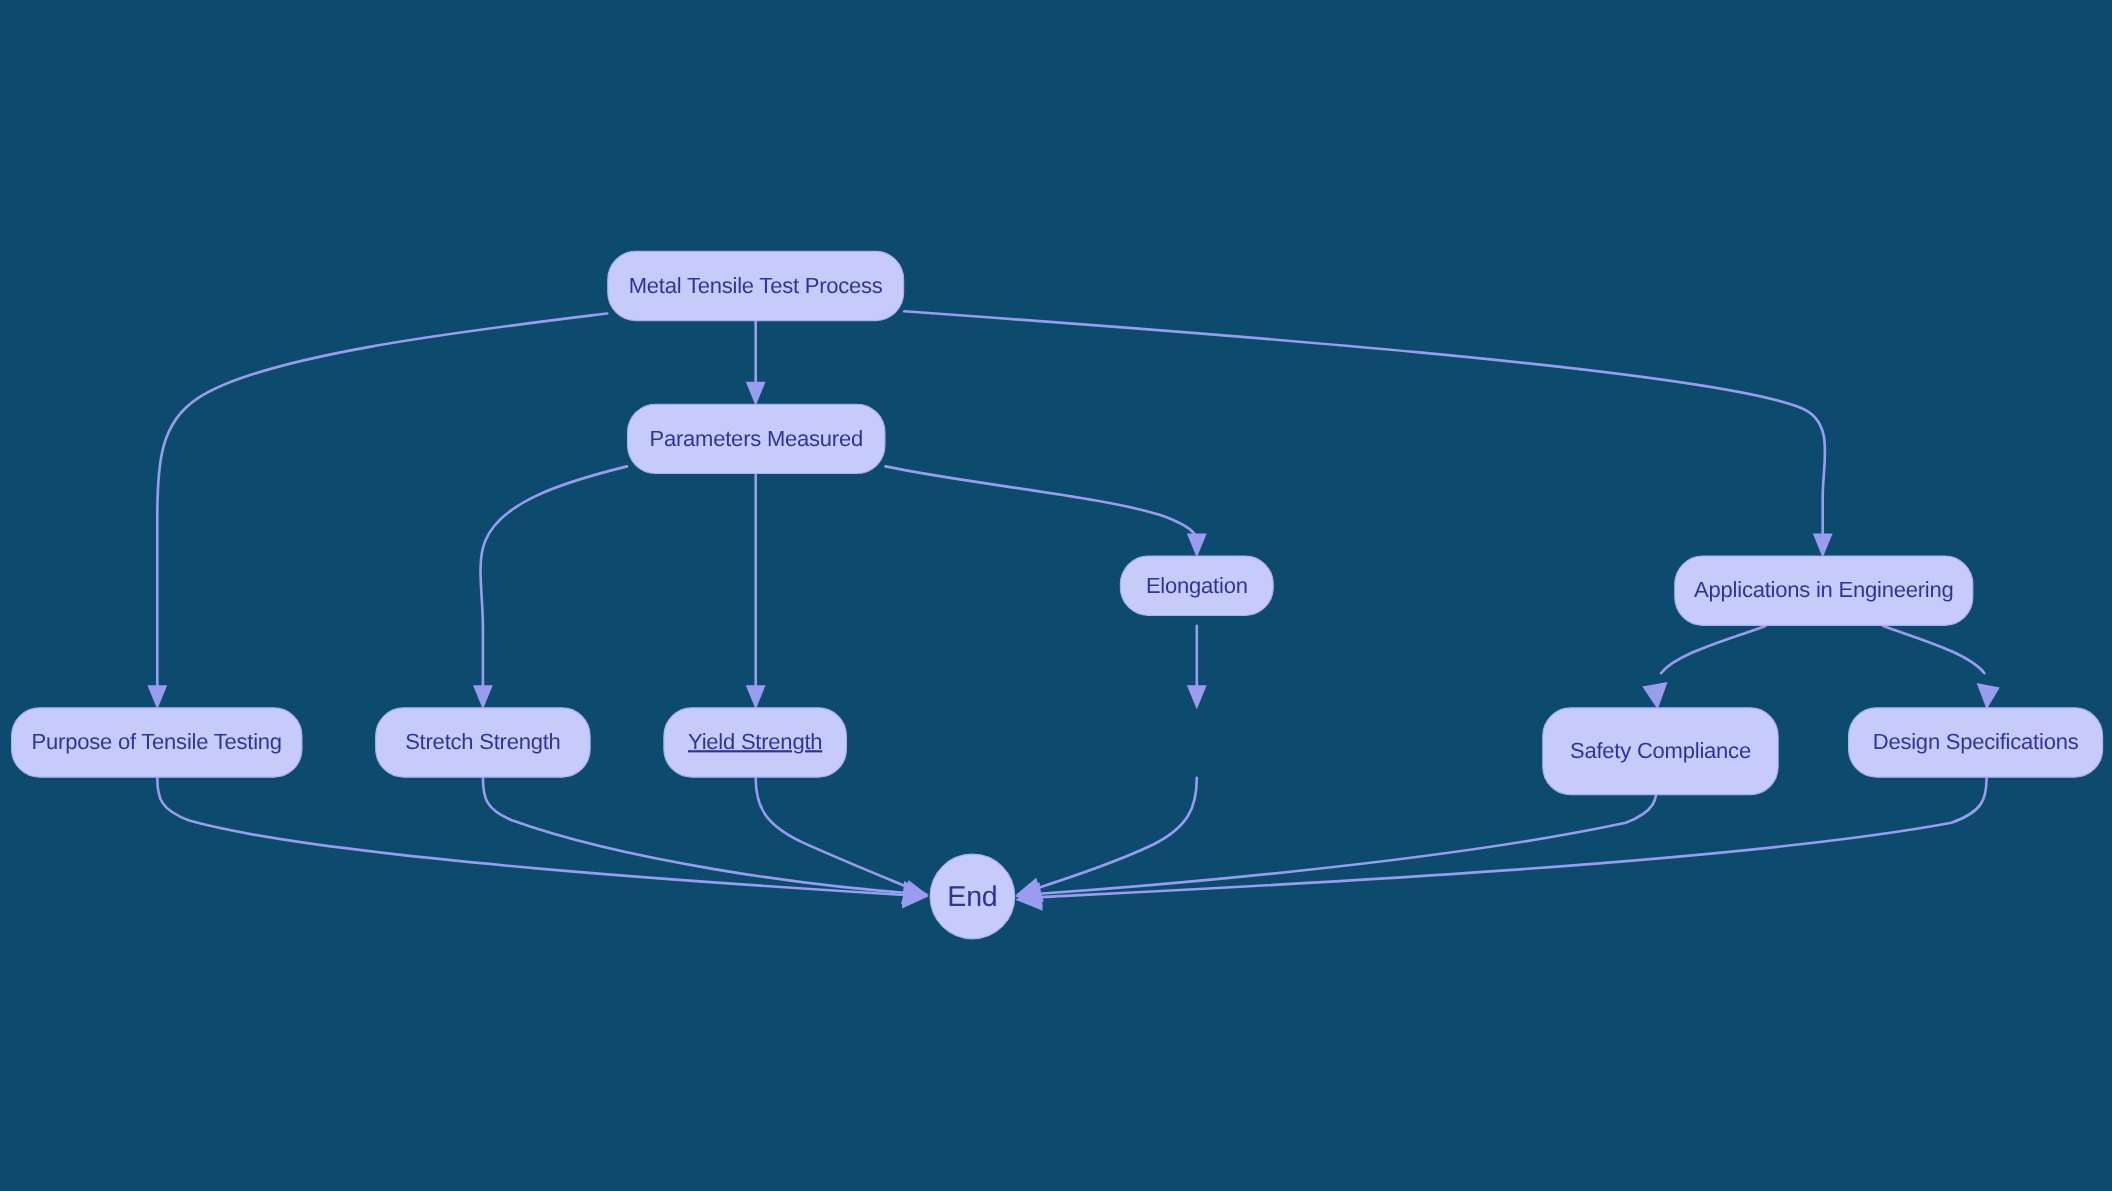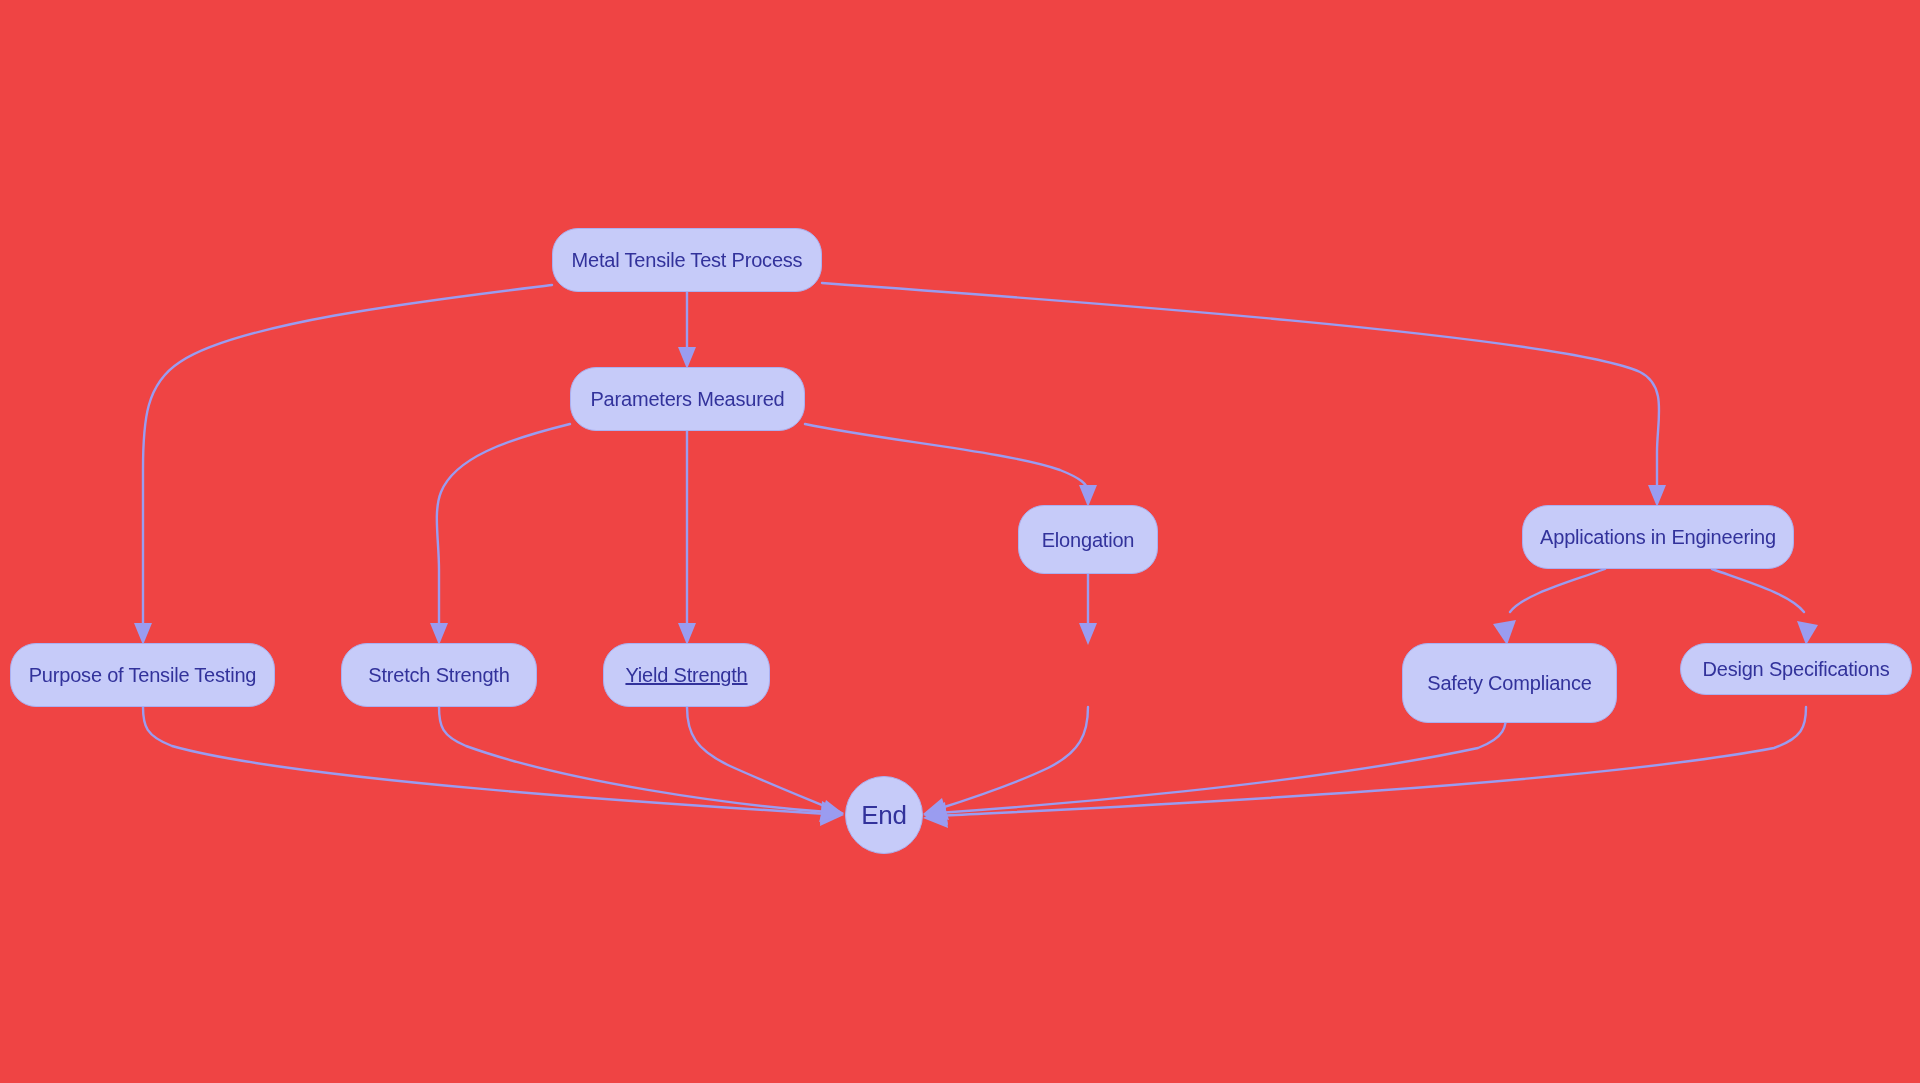--- a/index.html
+++ b/index.html
@@ -8,21 +8,21 @@
     background: #ffffff;
     width: 1920px;
     height: 1083px;
     overflow: hidden;
     font-family: "Liberation Sans", sans-serif;
   }
   #flowchart-root {
     position: relative;
     width: 1920px;
     height: 1083px;
-    background: #ef4444;
+    background: #0c4a6e;
   }
   #edge-layer {
     position: absolute;
     left: 0;
     top: 0;
     width: 1920px;
     height: 1083px;
   }
   .flow-edge {
     fill: none;
@@ -113,21 +113,21 @@
   </svg>
 
   <div class="flow-node rounded" style="left:552px; top:228px; width:270px; height:64px;">
     <span class="node-label">Metal Tensile Test Process</span>
   </div>
 
   <div class="flow-node rounded" style="left:570px; top:367px; width:235px; height:64px;">
     <span class="node-label">Parameters Measured</span>
   </div>
 
-  <div class="flow-node rounded" style="left:1018px; top:505px; width:140px; height:69px;">
+  <div class="flow-node rounded" style="left:1018px; top:505px; width:140px; height:55px;">
     <span class="node-label">Elongation</span>
   </div>
 
   <div class="flow-node rounded" style="left:1522px; top:505px; width:272px; height:64px;">
     <span class="node-label">Applications in Engineering</span>
   </div>
 
   <div class="flow-node rounded" style="left:341px; top:643px; width:196px; height:64px;">
     <span class="node-label">Stretch Strength</span>
   </div>
@@ -138,21 +138,21 @@
 
   <div class="flow-node rounded" style="left:603px; top:643px; width:167px; height:64px;text-decoration:underline;">
     <span class="node-label">Yield Strength</span>
   </div>
 
 
   <div class="flow-node rounded" style="left:1402px; top:643px; width:215px; height:80px;">
     <span class="node-label">Safety Compliance</span>
   </div>
 
-  <div class="flow-node rounded" style="left:1680px; top:643px; width:232px; height:52px;">
+  <div class="flow-node rounded" style="left:1680px; top:643px; width:232px; height:64px;">
     <span class="node-label">Design Specifications</span>
   </div>
 
   <div class="flow-node circle" style="left:845px; top:776px; width:78px; height:78px;">
     <span class="node-label">End</span>
   </div>
 
 </div>
 
 </body></html>

